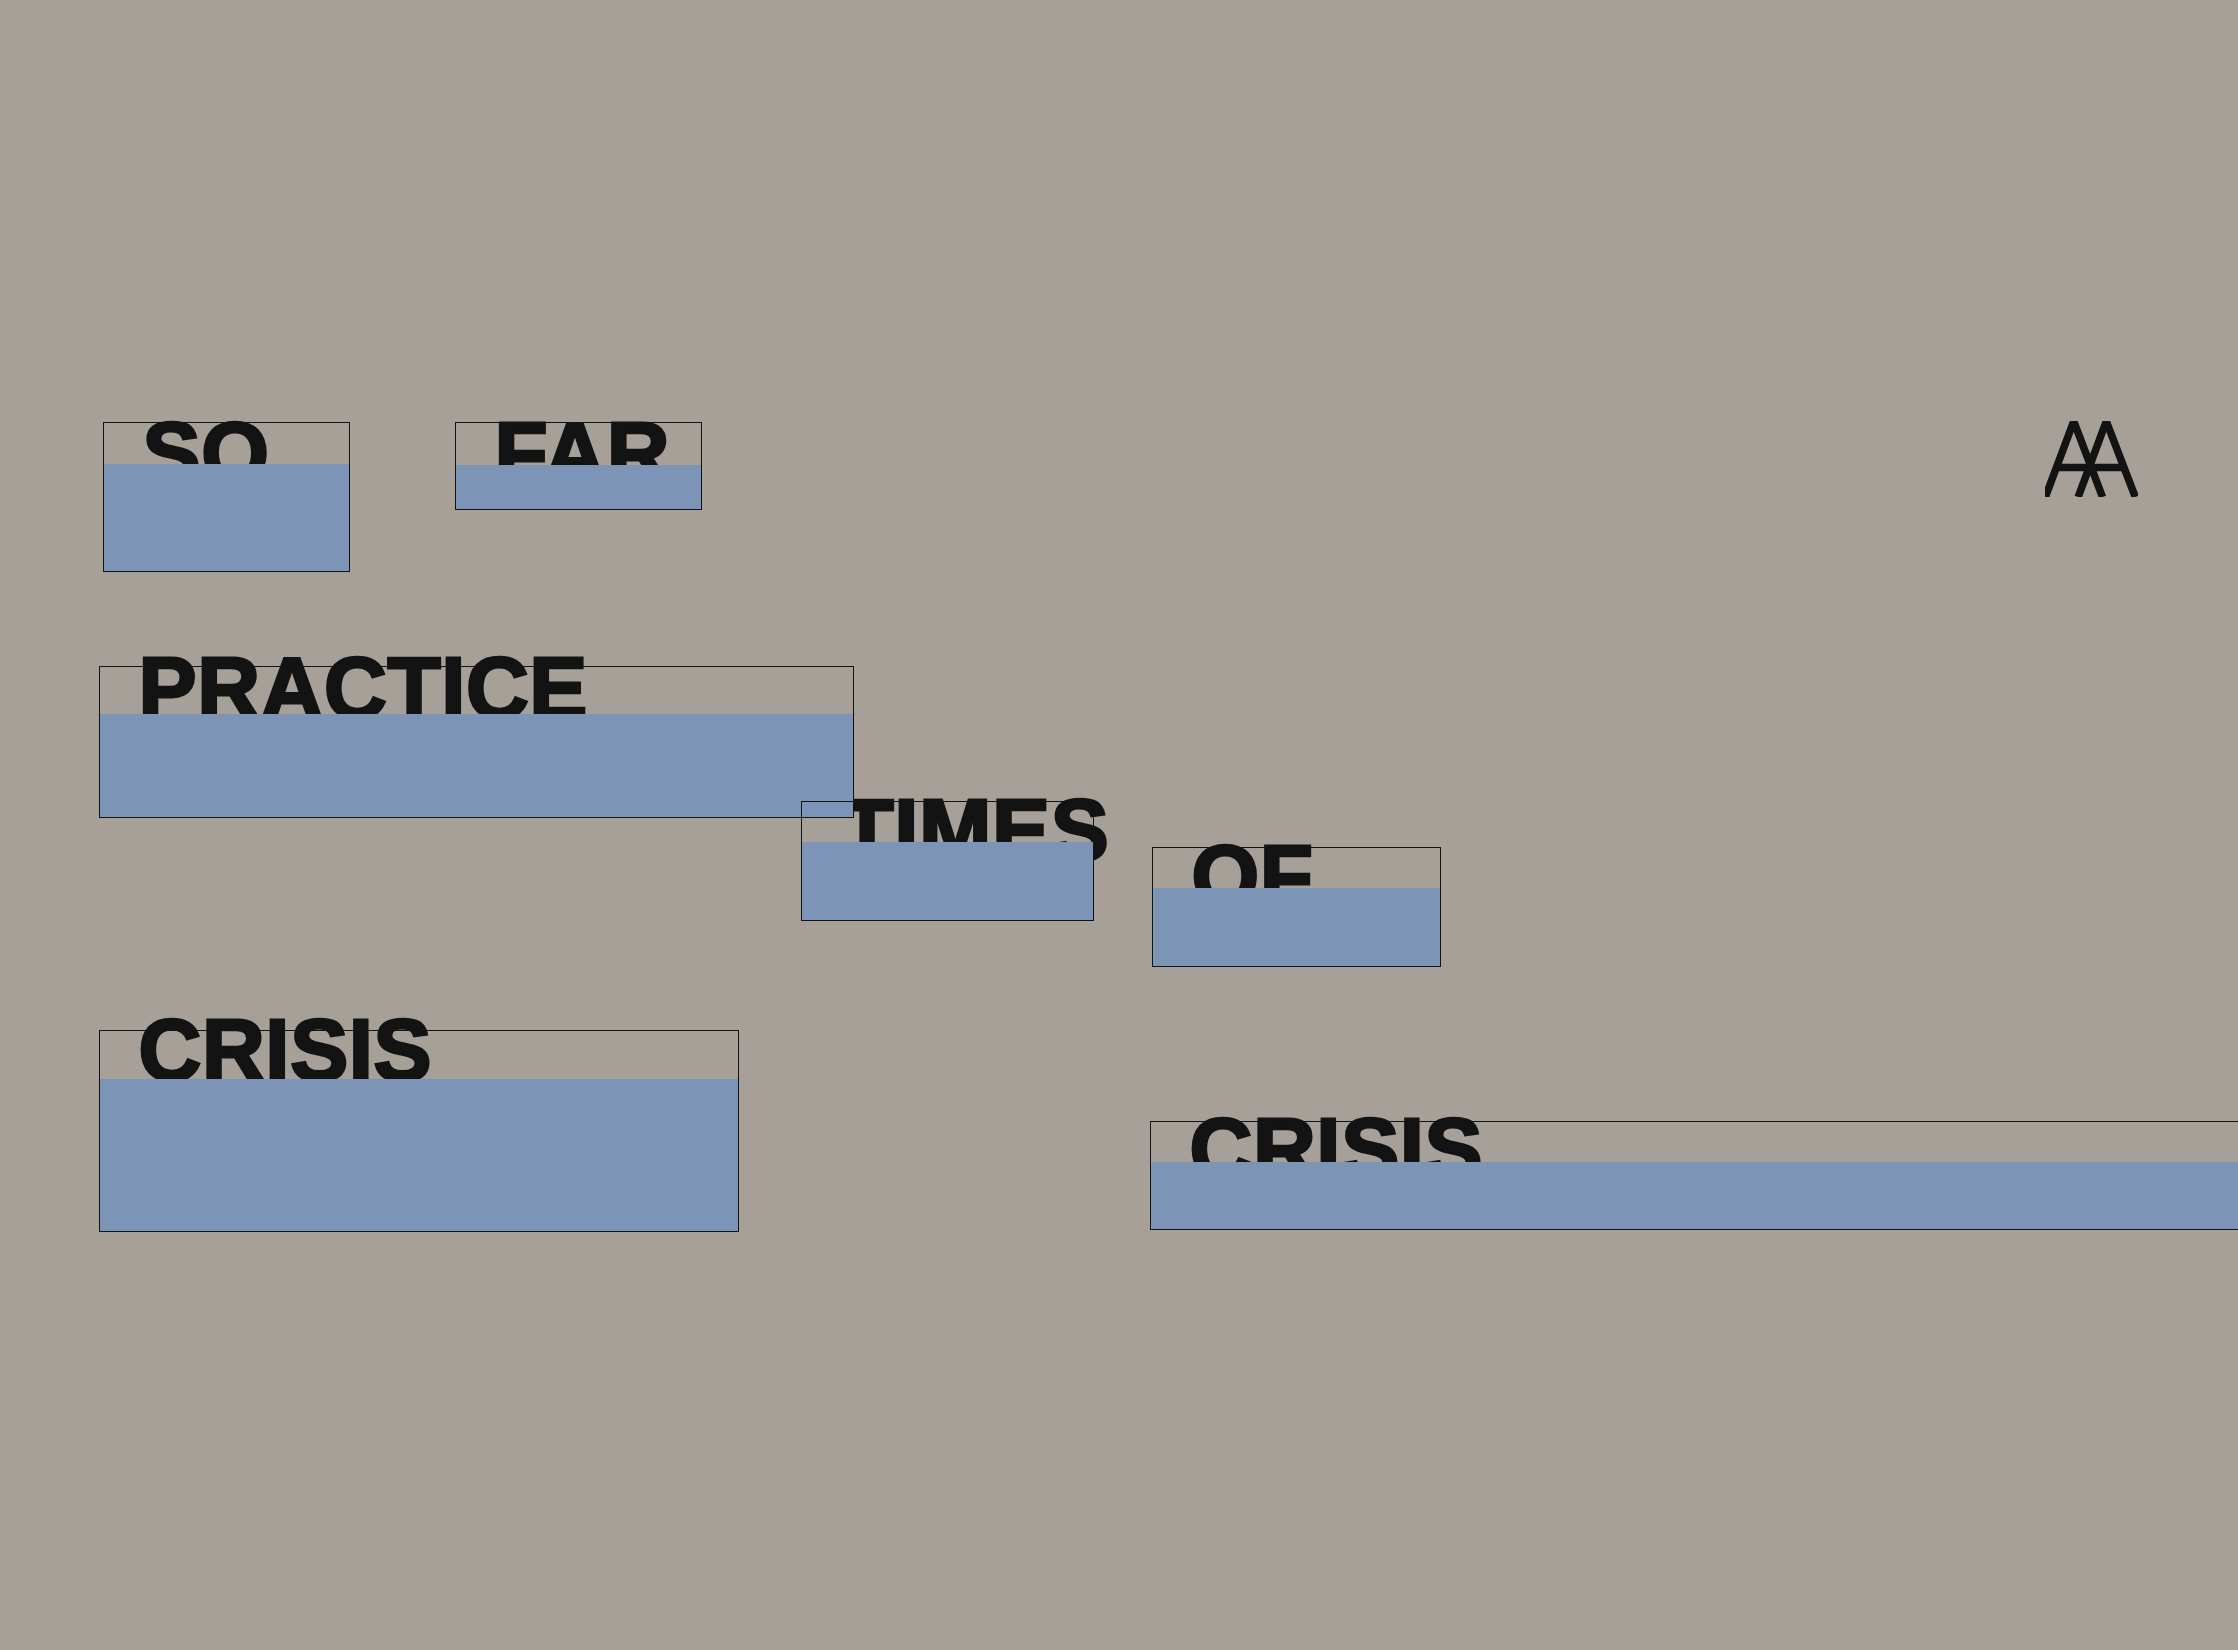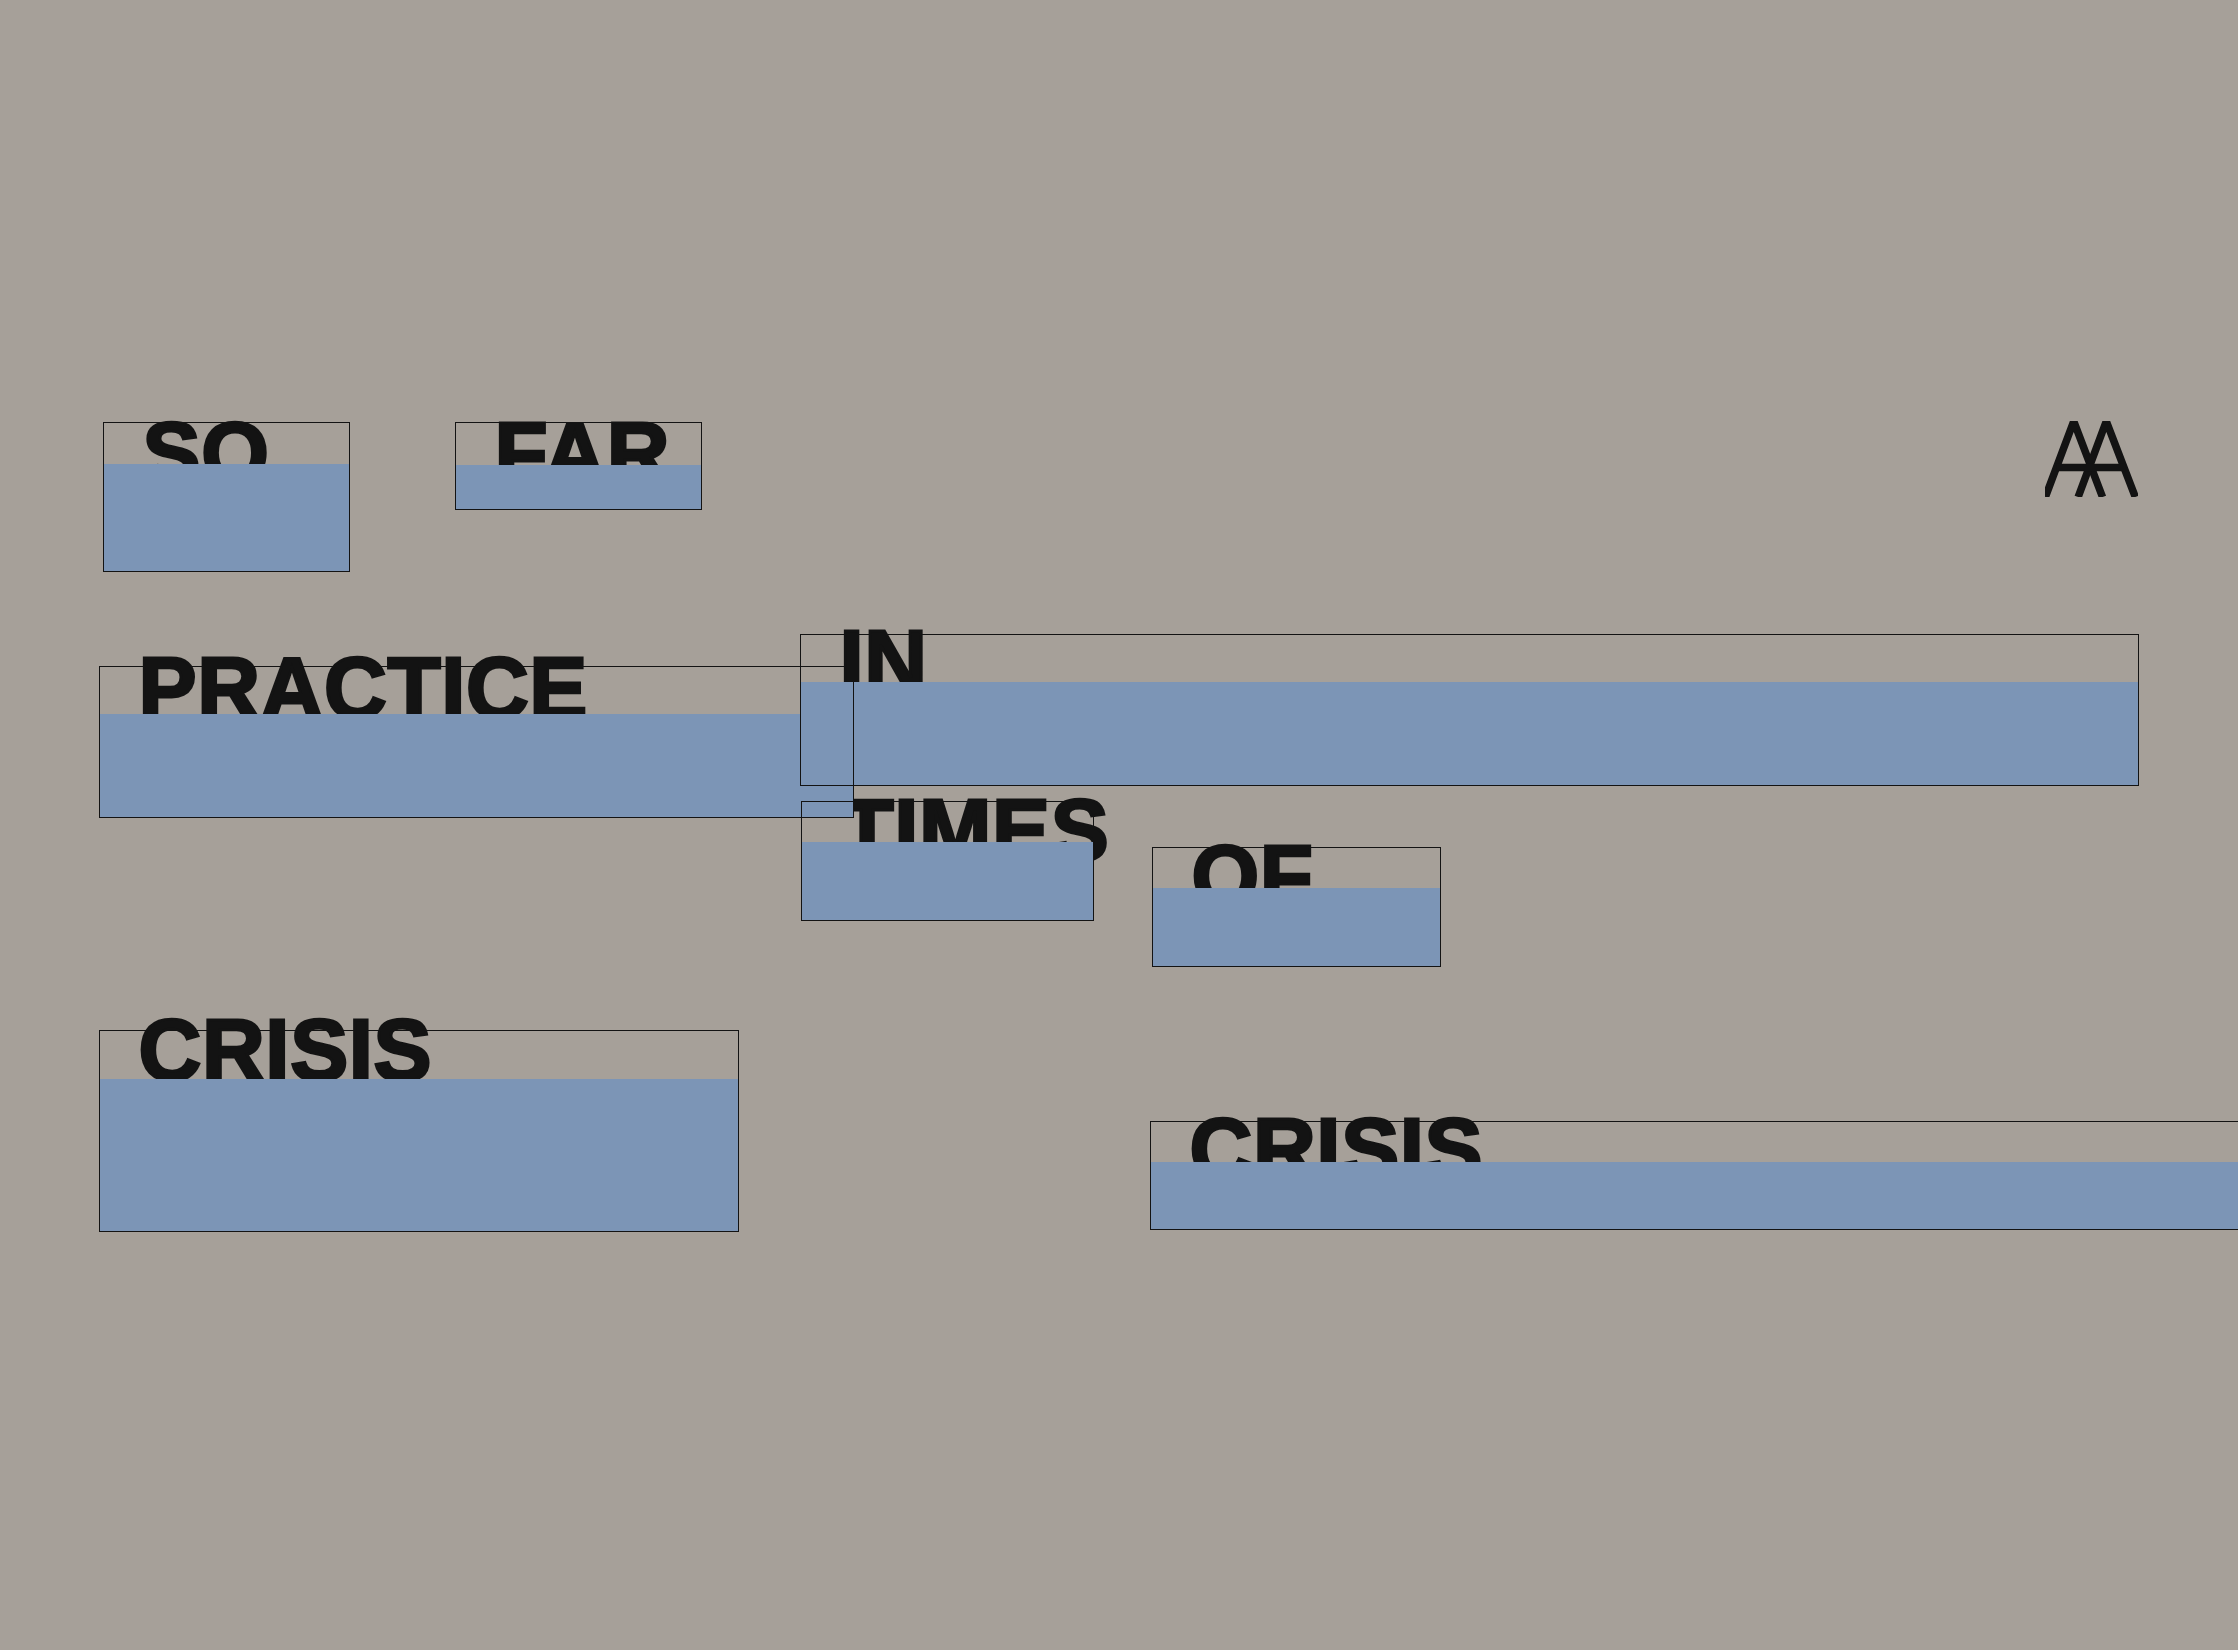--- a/index.html
+++ b/index.html
@@ -112,25 +112,20 @@
     <div class="fill"></div>
     <div class="frame"></div>
   </div>
 
   <div class="box box-practice">
     <span class="word">PRACTICE</span>
     <div class="fill"></div>
     <div class="frame"></div>
   </div>
 
-  <div class="box box-in">
-    <span class="word">IN</span>
-    <div class="fill"></div>
-    <div class="frame"></div>
-  </div>
 
   <div class="box box-times">
     <span class="word">TIMES</span>
     <div class="fill"></div>
     <div class="frame"></div>
   </div>
 
   <div class="box box-of">
     <span class="word">OF</span>
     <div class="fill"></div>

